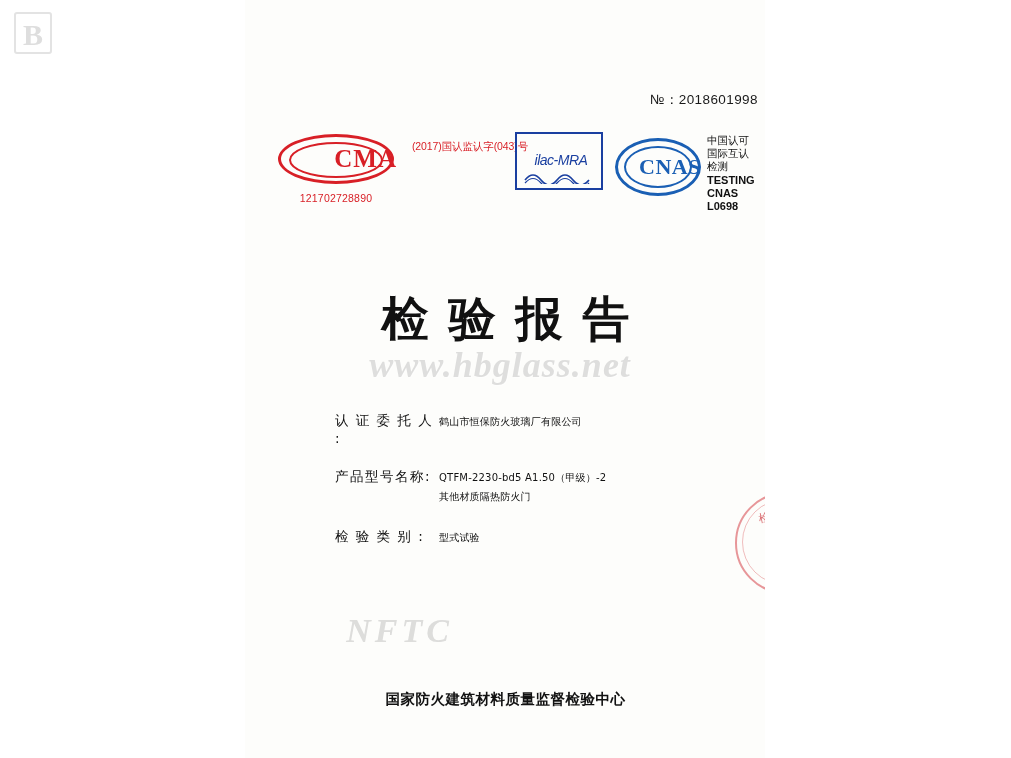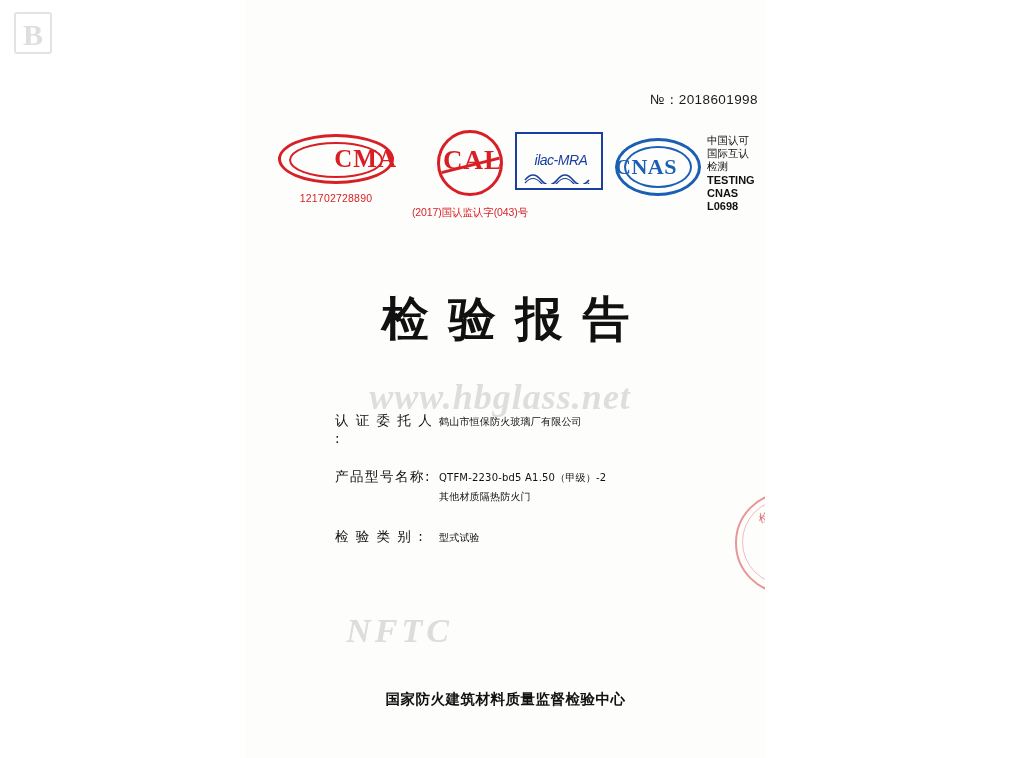--- a/index.html
+++ b/index.html
@@ -229,21 +229,21 @@
     left: 6px; top: 5px;
     width: 68px; height: 42px;
     border: 2px solid #1a5fb4;
     border-radius: 50%;
     box-sizing: border-box;
   }
   .cnas-word {
     position: absolute;
     left: 0; top: 26px;
     width: 86px;
-    text-align: left;
+    text-align: right;
     font-family: "Liberation Serif", serif;
     font-size: 22px;
     font-weight: bold;
     color: #1a5fb4;
     letter-spacing: .5px;
   }
   .cnas-lines {
     position: absolute;
     left: 92px; top: 6px;
     font-size: 10.5px;
@@ -264,21 +264,21 @@
     font-weight: bold;
     letter-spacing: 20px;
     color: #111;
     text-indent: 20px;
   }
 
   
   .wm-url {
     position: absolute;
     left: 0;
-    top: 376px;
+    top: 344px;
     width: 1000px;
     text-align: center;
     font-family: "Liberation Serif", serif;
     font-size: 36px;
     font-weight: bold;
     font-style: italic;
     color: rgba(150,150,150,0.30);
     letter-spacing: 1px;
     text-shadow: 1px 1px 0 rgba(255,255,255,.6);
   }
@@ -399,24 +399,20 @@
 
     <div class="cma">
       <div class="cma-oval">
         <div class="inner"></div>
         <div class="cma-text">CMA</div>
       </div>
       <div class="cma-code">121702728890</div>
     </div>
 
     <div class="cal">
-      <div class="cal-circle">
-        <div class="bar"></div>
-        <div class="cal-letters">CAL</div>
-      </div>
       <div class="cal-code">(2017)国认监认字(043)号</div>
     </div>
 
     <div class="ilac">
       <div class="ilac-box">
         <span class="corner c1"></span>
           <span class="corner c2"></span>
         <span class="corner c3"></span>
           <span class="corner c4"></span>
         <svg class="ilac-wave" viewBox="0 0 76 16">

